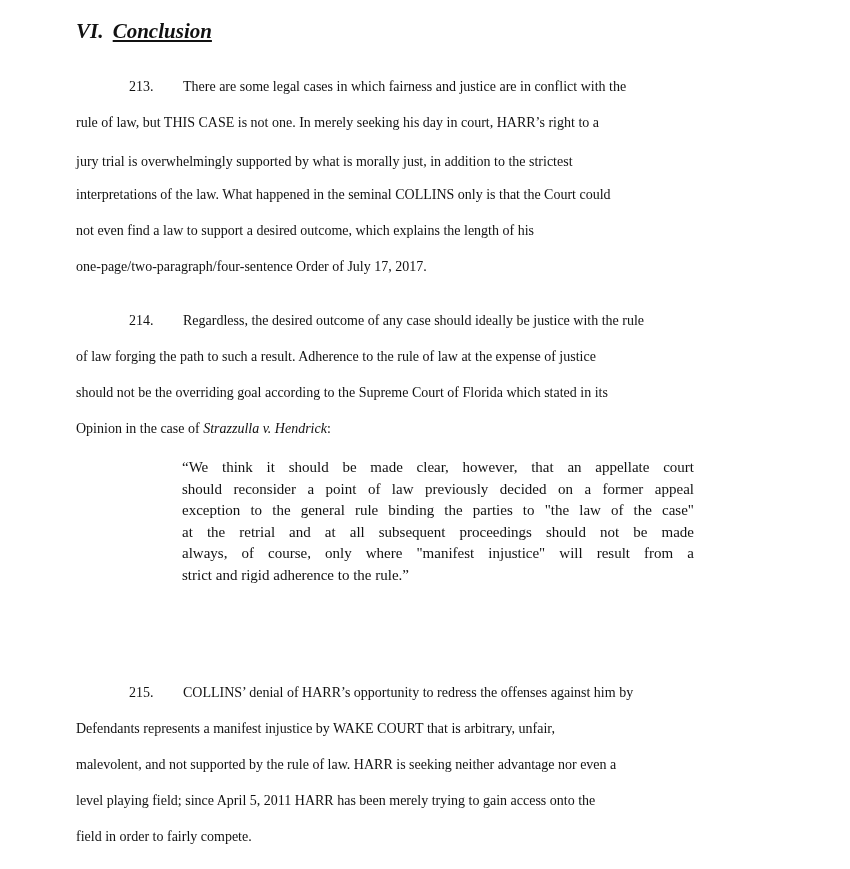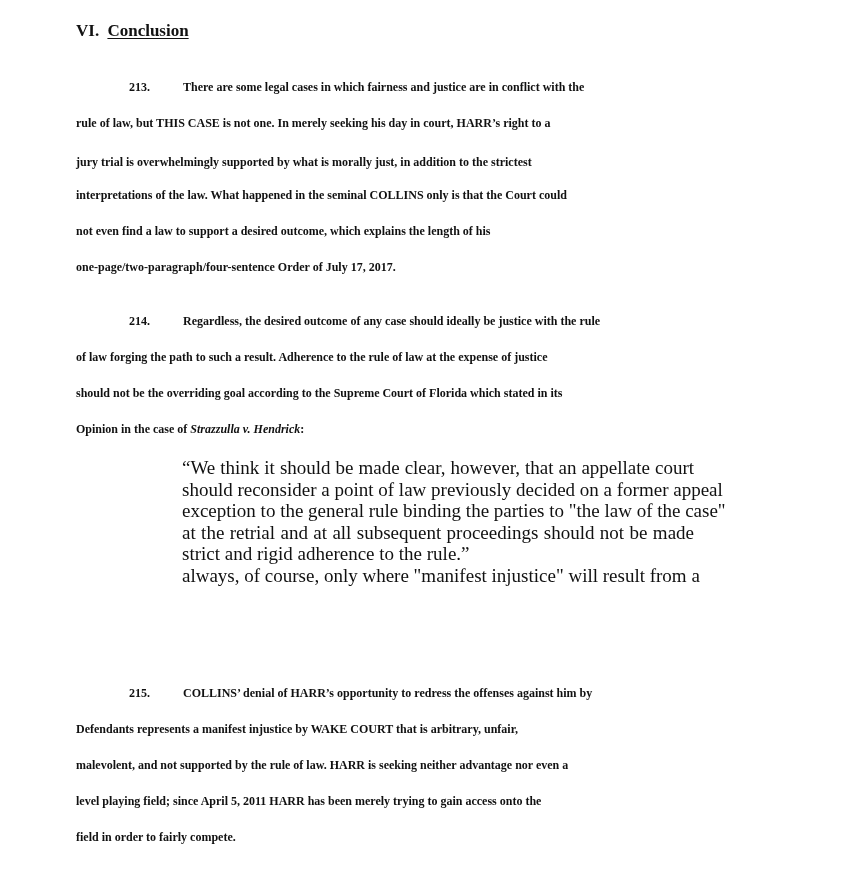--- a/index.html
+++ b/index.html
@@ -11,50 +11,50 @@
       width: 850px;
       height: 869px;
       position: relative;
       overflow: hidden;
       font-family: "Liberation Serif", serif;
       color: #111111;
     }
     .line {
       position: absolute;
       left: 76px;
-      font-size: 12px;
+      font-size: 14px;
       white-space: nowrap;
       line-height: 20px;
       transform-origin: left top;
-      font-weight: bold;
     }
     .heading {
       position: absolute;
       left: 76px;
       top: 21px;
-      font-size: 17px;
+      font-size: 21px;
       font-weight: bold;
       line-height: 20px;
+      font-style: italic;
     }
     .heading .title {
       text-decoration: underline;
       text-underline-offset: 2px;
       margin-left: 4px;
     }
     .num {
       display: inline-block;
       width: 54px;
       margin-left: 53px;
     }
     .quote {
       position: absolute;
       left: 182px;
       width: 512px;
       top: 457px;
-      font-size: 19px;
+      font-size: 15px;
       line-height: 21.5px;
       text-align: justify;
       text-align-last: left;
     }
     .quote .ql {
       display: block;
       text-align: justify;
       text-align-last: justify;
       white-space: nowrap;
     }
@@ -91,22 +91,22 @@
   <div class="line" style="top:419px;">
     <span>Opinion in the case of </span><i>Strazzulla v. Hendrick</i><span>:</span>
   </div>
 </div>
 
 <div class="quote">
   <span class="ql">“We think it should be made clear, however, that an appellate court</span>
   <span class="ql">should reconsider a point of law previously decided on a former appeal</span>
   <span class="ql">exception to the general rule binding the parties to "the law of the case"</span>
   <span class="ql">at the retrial and at all subsequent proceedings should not be made</span>
+  <span class="ql">always, of course, only where "manifest injustice" will result from a</span>
   <span class="ql last">strict and rigid adherence to the rule.”</span>
-  <span class="ql">always, of course, only where "manifest injustice" will result from a</span>
 </div>
 
 <div>
   <div class="line" style="top:683px;">
     <span class="num">215.</span><span>COLLINS’ denial of HARR’s opportunity to redress the offenses against him by</span>
   </div>
   <div class="line" style="top:719px;">Defendants represents a manifest injustice by WAKE COURT that is arbitrary, unfair,</div>
   <div class="line" style="top:755px;">malevolent, and not supported by the rule of law.  HARR is seeking neither advantage nor even a</div>
   <div class="line" style="top:791px;">level playing field; since April 5, 2011 HARR has been merely trying to gain access onto the</div>
   <div class="line" style="top:827px;">field in order to fairly compete.</div>

